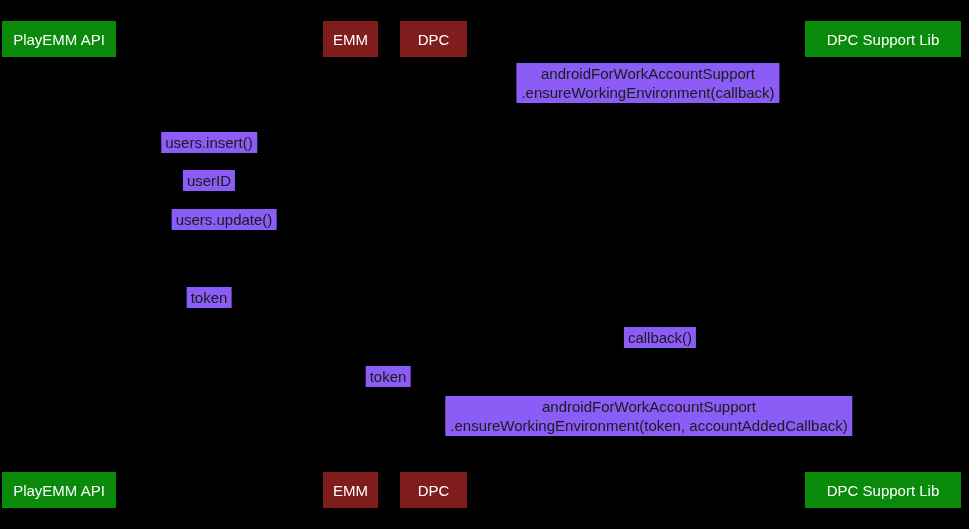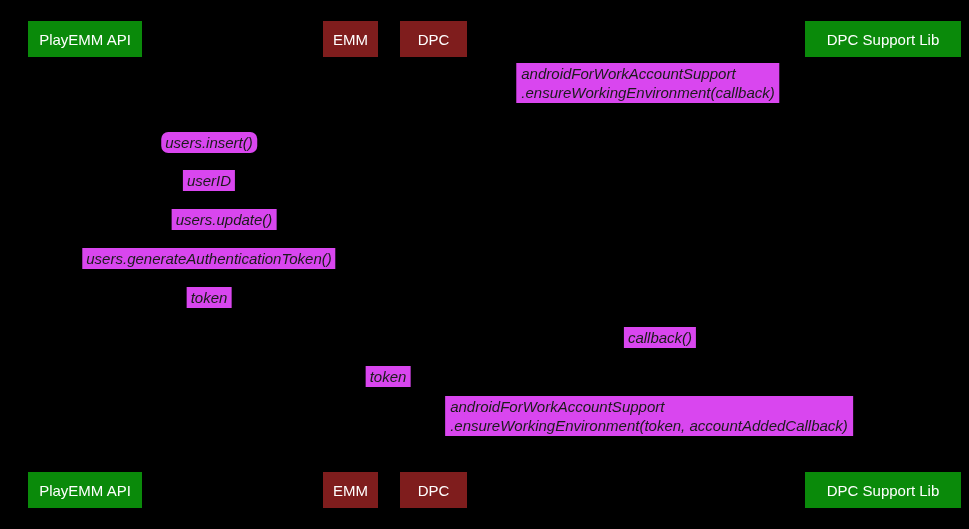--- a/index.html
+++ b/index.html
@@ -24,41 +24,41 @@
     color: #ffffff;
     font-size: 15px;
     white-space: nowrap;
   }
   .p-green { background: #0a8a0a; }
   .p-blue  { background: #7f1d1d; }
 
   .msg {
     position: absolute;
     transform: translateX(-50%);
-    background: #d946ef;
+    background: #8b5cf6;
     color: #1b1b1b;
     font-size: 15px;
     line-height: 19px;
     padding: 1px 4px;
     white-space: nowrap;
-    font-style: italic;
+    text-align: center;
   }
   .msg div { white-space: nowrap; }
 
   
-  .col-playemm { left: 28px;  width: 114px; }
+  .col-playemm { left: 2px;  width: 114px; }
   .col-emm     { left: 323px; width: 55px; }
   .col-dpc     { left: 400px; width: 67px; }
   .col-dpcsl   { left: 805px; width: 156px; }
   .row-top    { top: 21px; }
   .row-bottom { top: 472px; }
 
   
   .m0 { left: 648px; top: 63px;  padding: 1px 5px; }
-  .m1 { left: 209px; top: 132px; border-radius: 7px; }
+  .m1 { left: 209px; top: 132px; }
   .m2 { left: 209px; top: 170px; }
   .m3 { left: 224px; top: 209px; }
   .m4 { left: 209px; top: 248px; }
   .m5 { left: 209px; top: 287px; }
   .m6 { left: 648px; top: 327px; margin-left: 12px; }
   .m7 { left: 388px; top: 366px; }
   .m8 { left: 649px; top: 396px; padding: 1px 5px; }
 </style>
 </head>
 <body>
@@ -74,21 +74,20 @@
     <div>androidForWorkAccountSupport</div>
     <div>.ensureWorkingEnvironment(callback)</div>
   </div>
 
   <div class="msg m1">users.insert()</div>
 
   <div class="msg m2">userID</div>
 
   <div class="msg m3">users.update()</div>
 
-  <div class="msg m4">users.generateAuthenticationToken()</div>
 
   <div class="msg m5">token</div>
 
   <div class="msg m6">callback()</div>
 
   <div class="msg m7">token</div>
 
   <div class="msg m8">
     <div>androidForWorkAccountSupport</div>
     <div>.ensureWorkingEnvironment(token, accountAddedCallback)</div>

